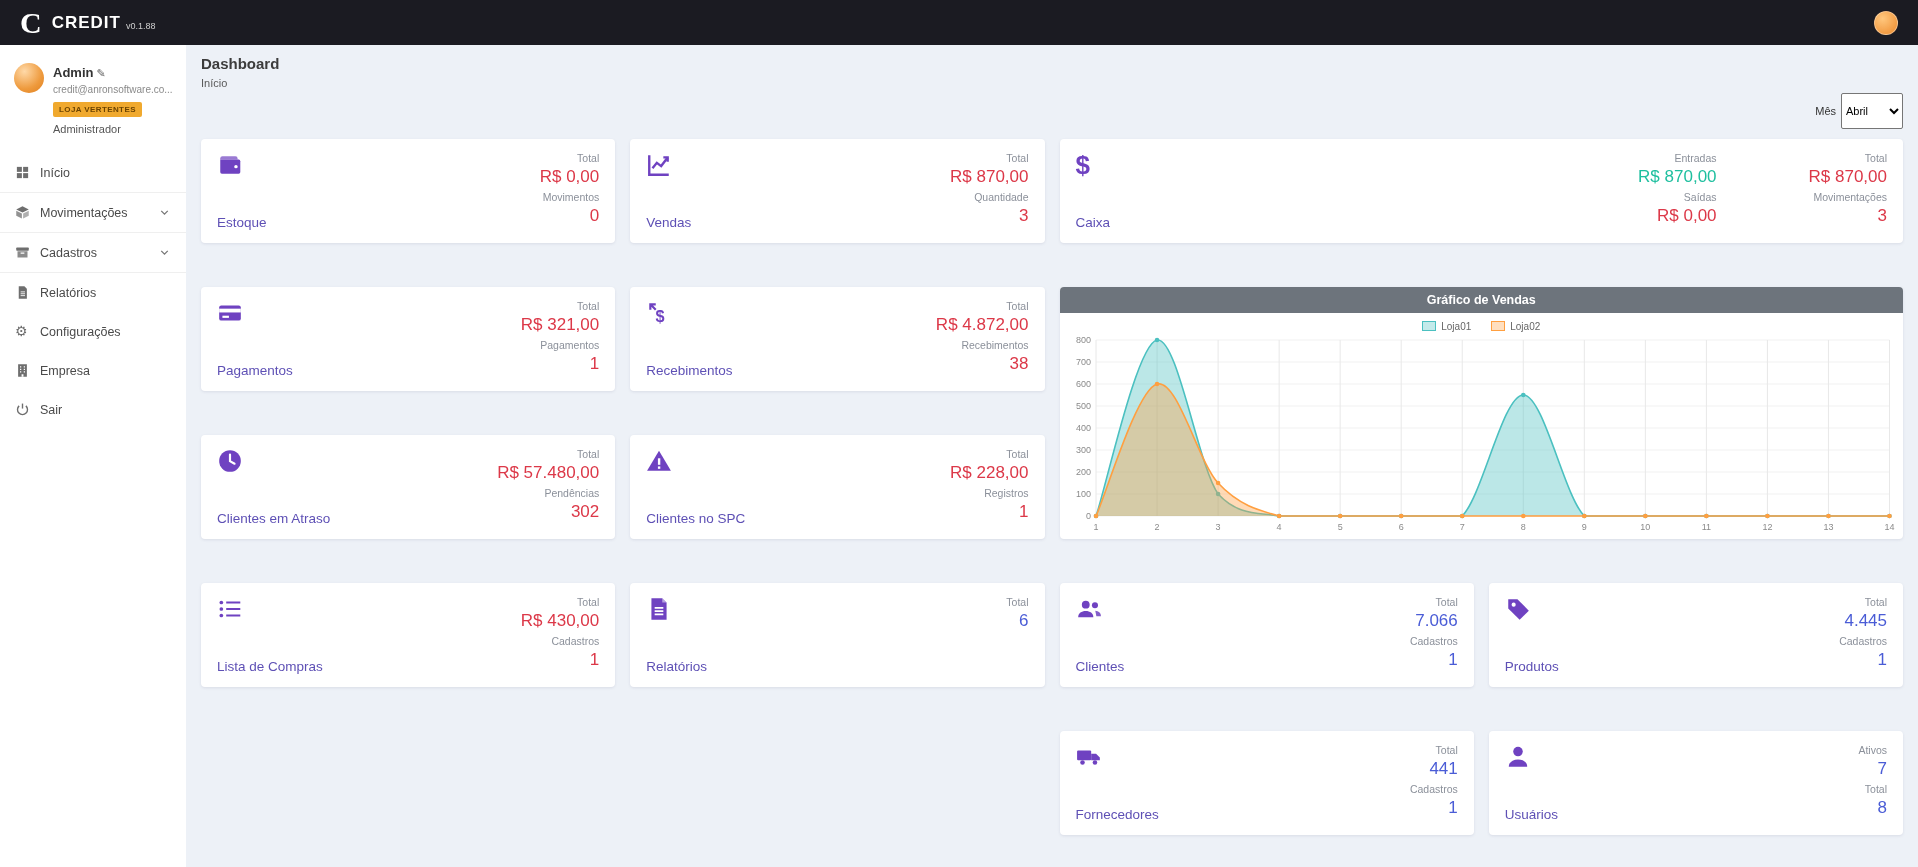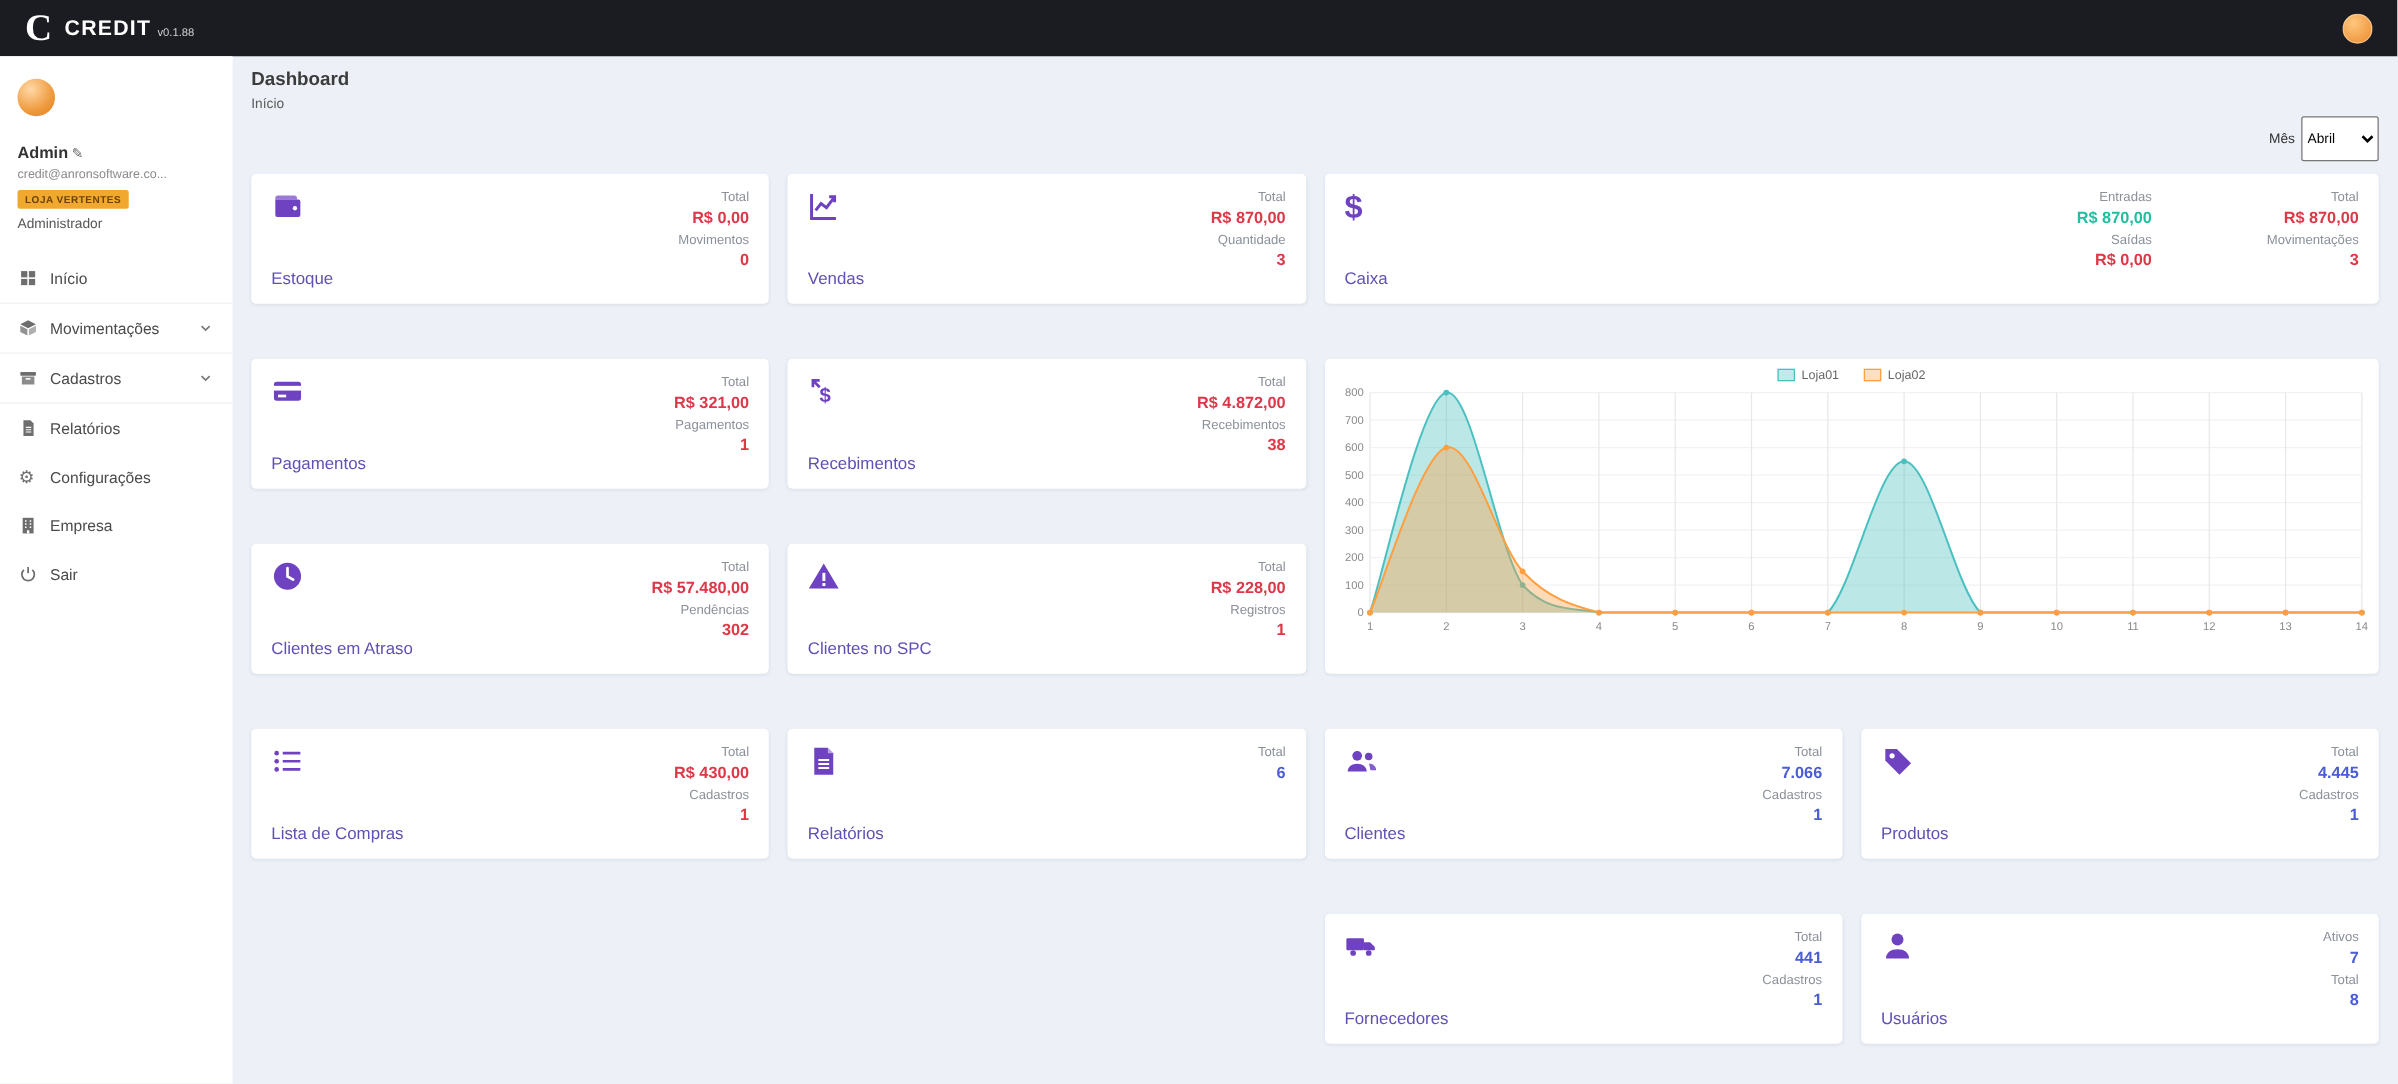--- a/index.html
+++ b/index.html
@@ -22,21 +22,21 @@
     margin-left:auto; width:24px; height:24px; border-radius:50%;
     background: radial-gradient(circle at 35% 30%, #ffc77e, #ec8a2c);
     border:1px solid rgba(255,255,255,.35); cursor:pointer;
   }
   
   .shell { display:flex; height:822px; }
   .sidebar { width:186px; background:#fff; flex-shrink:0; }
   .main { flex:1; padding:10px 15px 0; overflow:hidden; }
   
   .user-block { padding:18px 14px 12px; }
-  .user-top { display:flex; gap:20px;flex-direction:column; }
+  .user-top { display:flex; gap:9px; }
   .user-avatar {
     width:30px; height:30px; border-radius:50%; flex-shrink:0;
     background: radial-gradient(circle at 35% 28%, #ffd9a8, #ee9a3d 60%, #e07f1f);
   }
   .user-name { font-size:13px; font-weight:bold; color:#333; }
   .edit-pencil { font-size:11px; color:#666; margin-left:3px; cursor:pointer; }
   .user-email { font-size:10px; color:#8a8a8a; margin-top:3px; white-space:nowrap; max-width:136px; overflow:hidden; }
   .user-badge {
     display:inline-block; background:var(--badge_amber); color:#6b4300;
     font-size:8px; font-weight:bold; letter-spacing:.4px;
@@ -69,21 +69,21 @@
     padding:13px 16px; display:flex; justify-content:space-between;
   }
   .card-left { display:flex; flex-direction:column; justify-content:space-between; }
   .card-icon { color:var(--accent_purple); }
   .card-icon svg { width:26px; height:26px; }
   .dollar-glyph { font-size:26px; font-weight:bold; color:var(--accent_purple); line-height:1; }
   .card-title { font-size:13.5px; color:var(--title_purple); text-decoration:none; cursor:pointer; }
   .card-stats { text-align:right; }
   .card-stats.two-col { display:flex; gap:92px; }
   .stat-label { font-size:10.5px; color:#8b909a; line-height:1.3; }
-  .stat-value { font-size:13px; font-weight:bold; line-height:1.25; margin-bottom:4px; }
+  .stat-value { font-size:17px; font-weight:normal; line-height:1.25; margin-bottom:4px; }
   .v-red  { color:var(--negative_red); }
   .v-teal { color:var(--positive_teal); }
   .v-blue { color:var(--info_blue); }
   
   .pos-r1c1{grid-area:1/1;} .pos-r1c2{grid-area:1/2;} .pos-caixa{grid-area:1/3/2/5;}
   .pos-r2c1{grid-area:2/1;} .pos-r2c2{grid-area:2/2;} .pos-chart{grid-area:2/3/4/5;}
   .pos-r3c1{grid-area:3/1;} .pos-r3c2{grid-area:3/2;}
   .pos-r4c1{grid-area:4/1;} .pos-r4c2{grid-area:4/2;} .pos-r4c3{grid-area:4/3;} .pos-r4c4{grid-area:4/4;}
   .pos-r5c3{grid-area:5/3;} .pos-r5c4{grid-area:5/4;}
   
@@ -289,20 +289,21 @@
         </div>
         <div class="card-stats">
           <div class="stat-label">Total</div>
           <div class="stat-value v-red">R$ 4.872,00</div>
           <div class="stat-label">Recebimentos</div>
           <div class="stat-value v-red">38</div>
         </div>
       </div>
 
       <div class="card chart-card pos-chart">
+        <div class="chart-header">Gráfico de Vendas</div>
         <div class="chart-legend">
           <span class="legend-item">
             <span class="legend-swatch" style="border-color: rgb(75, 192, 192); background: rgba(75, 192, 192, 0.333);"></span>
             <span>Loja01</span>
           </span>
           <span class="legend-item">
             <span class="legend-swatch" style="border-color: rgb(255, 159, 64); background: rgba(255, 159, 64, 0.333);"></span>
             <span>Loja02</span>
           </span>
         </div>

